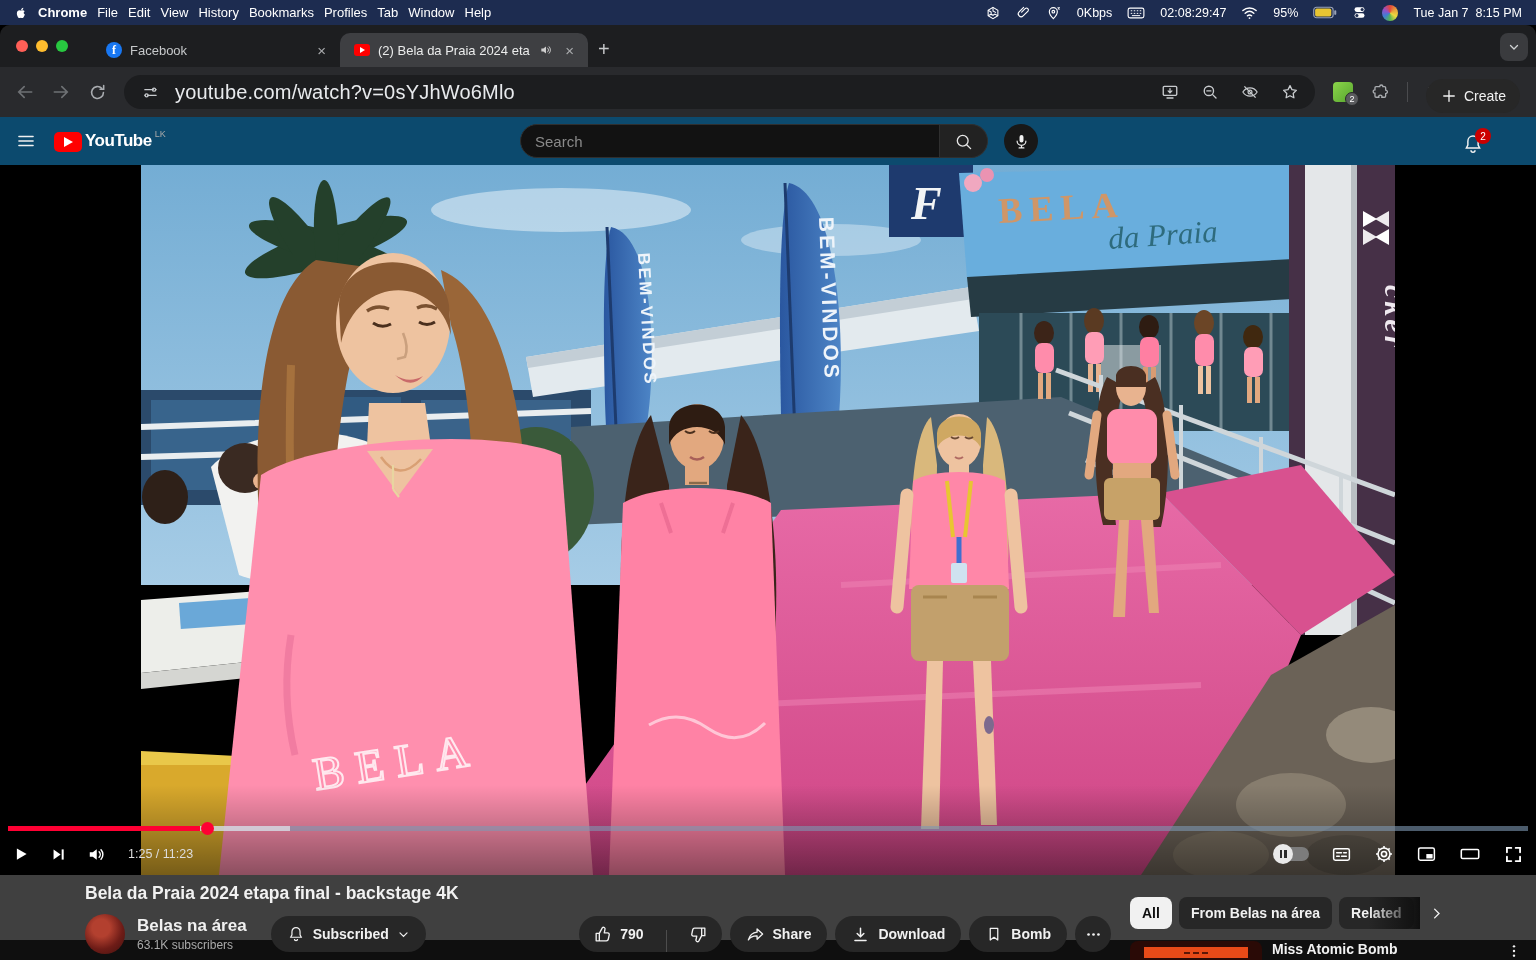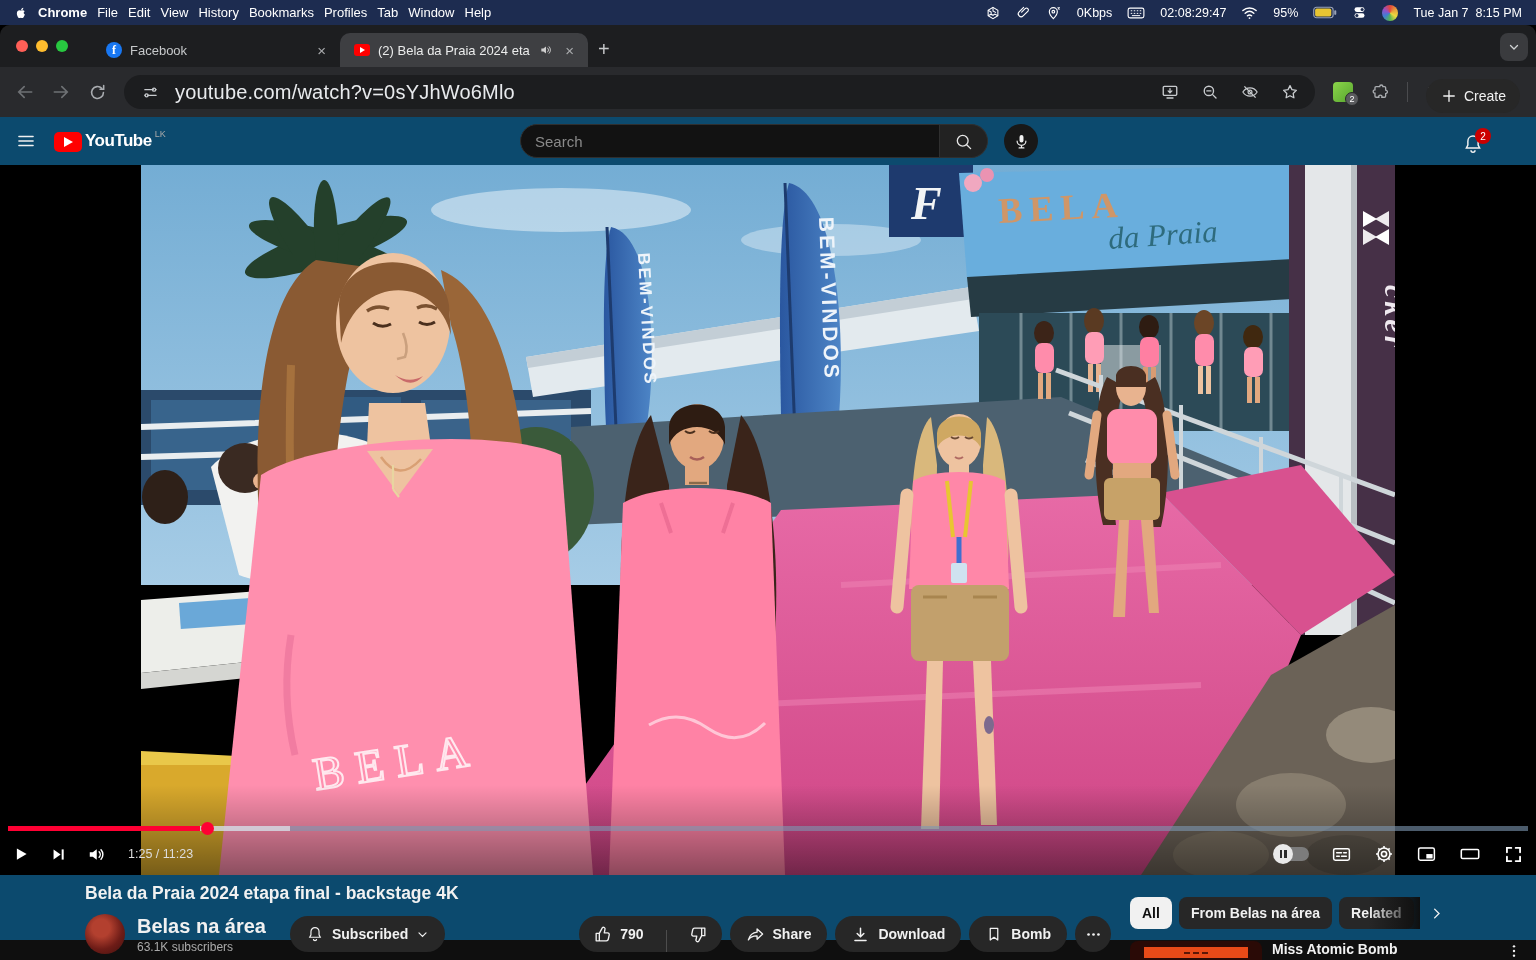--- a/index.html
+++ b/index.html
@@ -97,28 +97,28 @@
   .cgroup.right { margin-left:auto; gap:22px; }
   .cbtn { display:inline-flex; align-items:center; color:#fff; }
   .timetext { color:#ddd; font-size:12.5px; margin-left:2px; }
   .autoplay { position:relative; width:34px; height:14px; border-radius:7px; background:#7c7c7c; }
   .autoplay .knob { position:absolute; left:-2px; top:-3px; width:20px; height:20px; border-radius:50%;
     background:#e9e9e9; display:grid; place-items:center; }
   .knob i { display:flex; gap:2px; }
   .knob i b { width:2.5px; height:8px; background:#2b2b2b; }
 
   
-  .below { position:relative; height:65px; background:#0c4a6e; }
+  .below { position:relative; height:65px; background:#404040; }
   .main-col { position:absolute; left:85px; top:8px; width:1026px; }
   .vtitle { color:#f1f1f1; font-size:17.5px; font-weight:bold; }
   .chrow { margin-top:10px; display:flex; align-items:center; }
   .ch-avatar { width:40px; height:40px; border-radius:50%;
     background:radial-gradient(circle at 40% 35%, #b3402f 0 25%, #6e1c17 60%, #3f100d 100%); }
   .ch-meta { margin-left:12px; }
-  .ch-name { color:#f1f1f1; font-size:20px; font-weight:bold; }
+  .ch-name { color:#f1f1f1; font-size:17px; font-weight:bold; }
   .ch-subs { color:#aaa; font-size:12px; margin-top:2px; }
   .subscribed { margin-left:24px; height:36px; border-radius:18px; background:#272727; color:#f1f1f1;
     display:flex; align-items:center; gap:8px; padding:0 16px; font-size:14px; font-weight:bold; }
   .actions { margin-left:auto; display:flex; align-items:center; gap:8px; color:#f1f1f1; }
   .pill { height:36px; border-radius:18px; background:#272727; display:flex; align-items:center;
     gap:8px; padding:0 16px; font-size:14px; font-weight:bold; color:#f1f1f1; }
   .likepill { padding:0;align-items:flex-end; }
   .likepill .seg { display:flex; align-items:center; gap:8px; padding:0 14px; height:100%; }
   .likepill .divider { width:1px; height:22px; background:#4d4d4d; }
   .morebtn { width:36px; height:36px; border-radius:50%; background:#272727; display:grid; place-items:center; }

